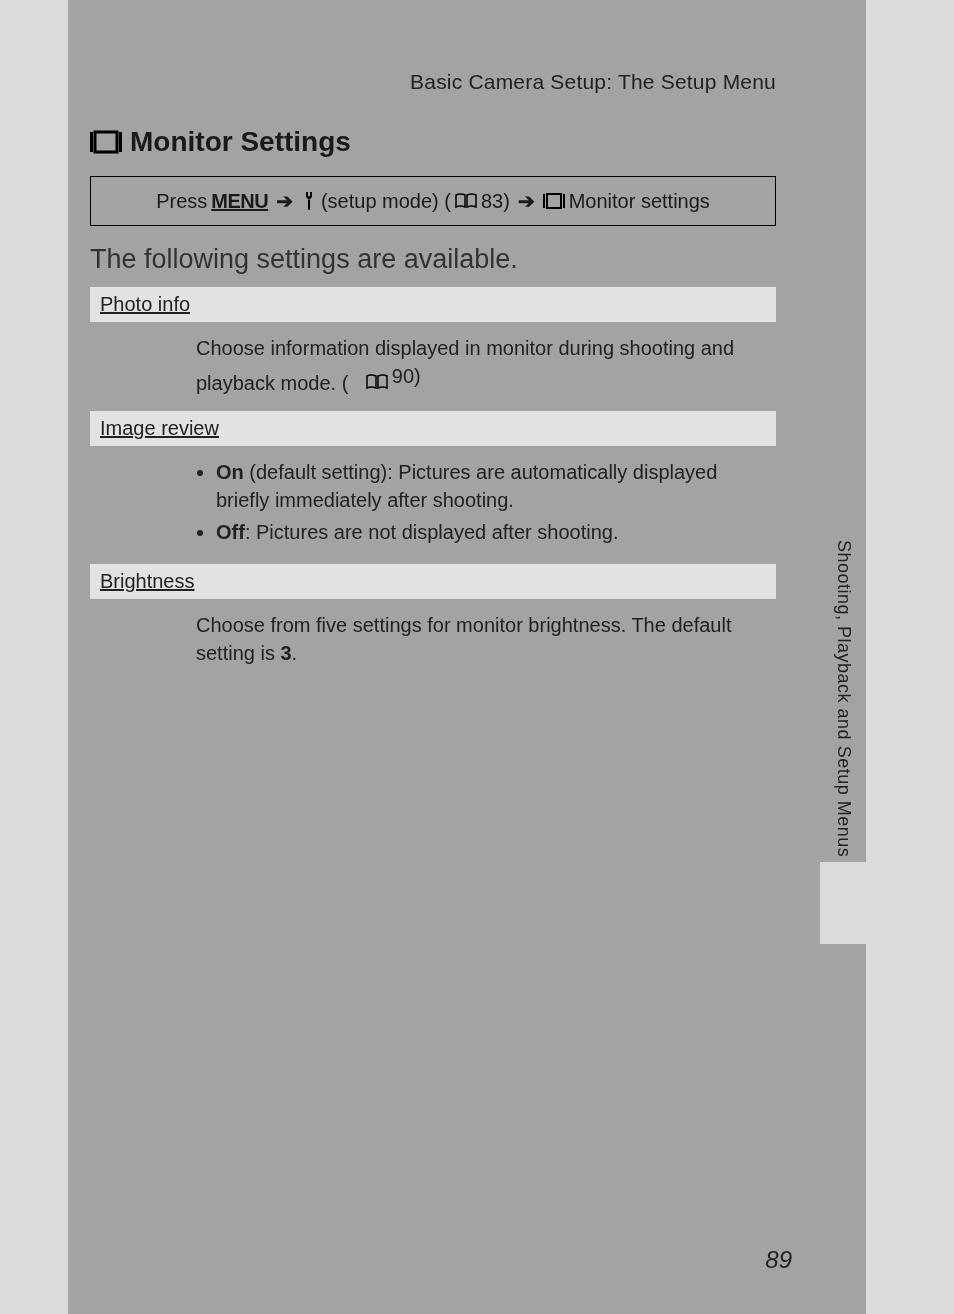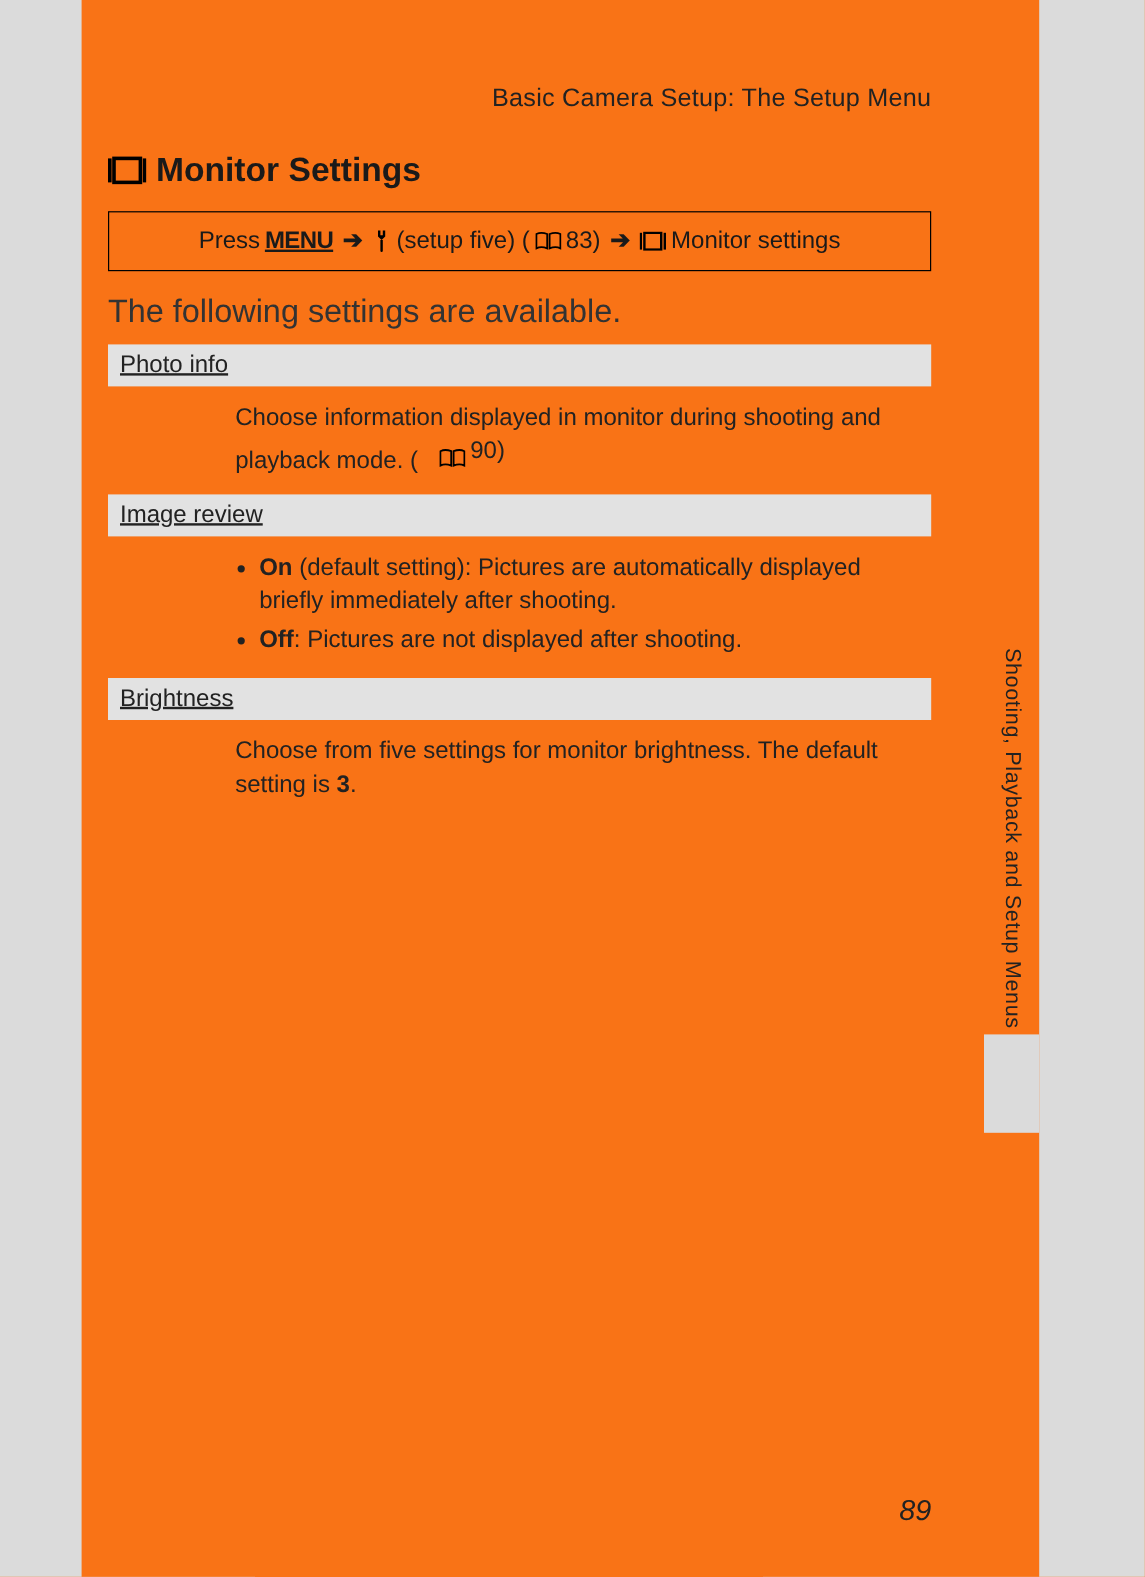--- a/index.html
+++ b/index.html
@@ -11,21 +11,21 @@
     font-family: "Segoe UI", "Helvetica Neue", Arial, sans-serif;
     color: #1a1a1a;
     position: relative;
   }
   .page {
     position: absolute;
     left: 68px;
     top: 0;
     width: 798px;
     height: 1314px;
-    background: #f97316;
+    background: #a3a3a3;
   }
   .section-header {
     font-size: 21px;
     text-align: right;
     padding: 70px 90px 0 0;
     color: #222;
     letter-spacing: 0.2px;
   }
   .heading {
     font-size: 28px;
@@ -115,21 +115,21 @@
     top: 540px;
     width: 22px;
     font-size: 18px;
     writing-mode: vertical-rl;
     text-orientation: mixed;
     color: #222;
     letter-spacing: 0.5px;
   }
   .page-number {
     position: absolute;
-    right: 90px;
+    right: 74px;
     bottom: 40px;
     font-size: 24px;
     font-style: italic;
     color: #222;
   }
   b { font-weight: 700; }
 </style>
 </head>
 <body>
 
@@ -150,21 +150,21 @@
 
   <div class="navbox">
     <span>Press</span>
     <span class="menu-word">MENU</span>
     <span class="arrow">➔</span>
     <span class="wrench-icon">
       <svg width="16" height="20" viewBox="0 0 16 20">
         <path d="M5 1 L5 6 L8 9 L11 6 L11 1 L9 1 L9 5 L7 5 L7 1 Z M7 9 L7 18 Q7 19 8 19 Q9 19 9 18 L9 9 Z" fill="#000"></path>
       </svg>
     </span>
-    <span>(setup five) (</span>
+    <span>(setup mode) (</span>
     <span class="book-icon">
       <svg width="22" height="16" viewBox="0 0 22 16">
         <path d="M1 2 Q5 0 10 2 L10 14 Q5 12 1 14 Z M12 2 Q17 0 21 2 L21 14 Q17 12 12 14 Z" fill="none" stroke="#000" stroke-width="1.5"></path>
       </svg>
     </span>
     <span>83)</span>
     <span class="arrow">➔</span>
     <span class="monitor-icon-inline">
       <svg width="22" height="16" viewBox="0 0 22 16">
         <rect x="0" y="1" width="2" height="14" fill="#000"></rect>

